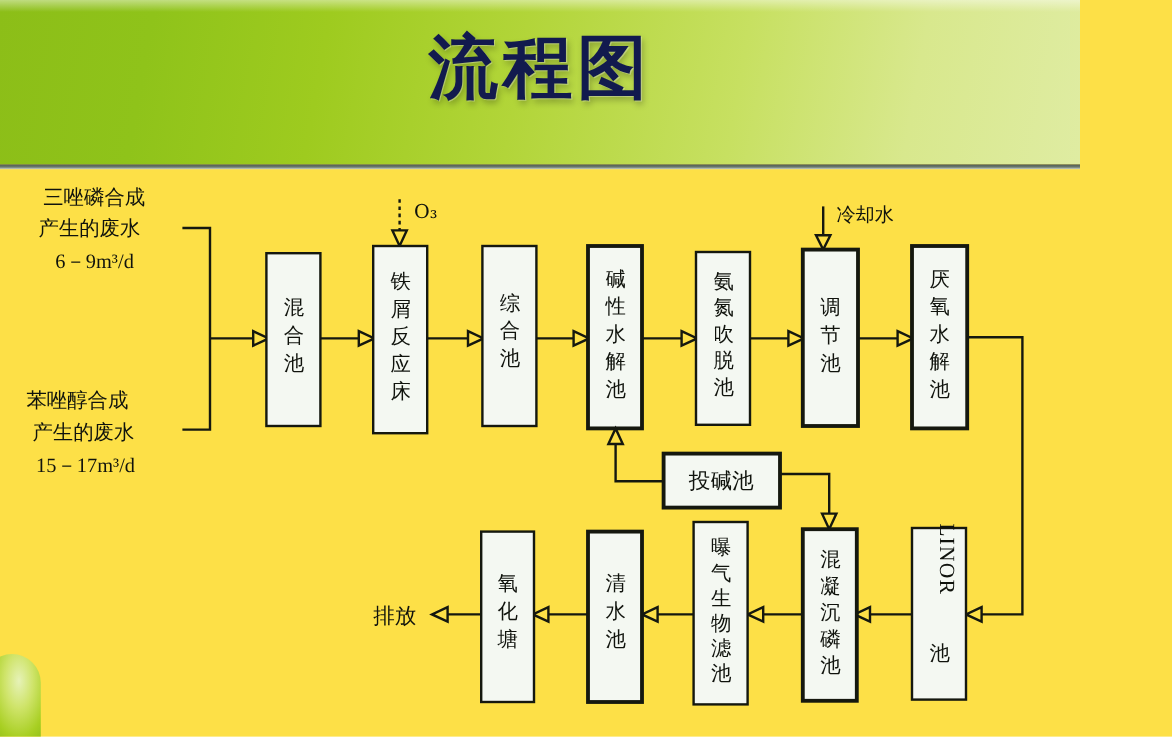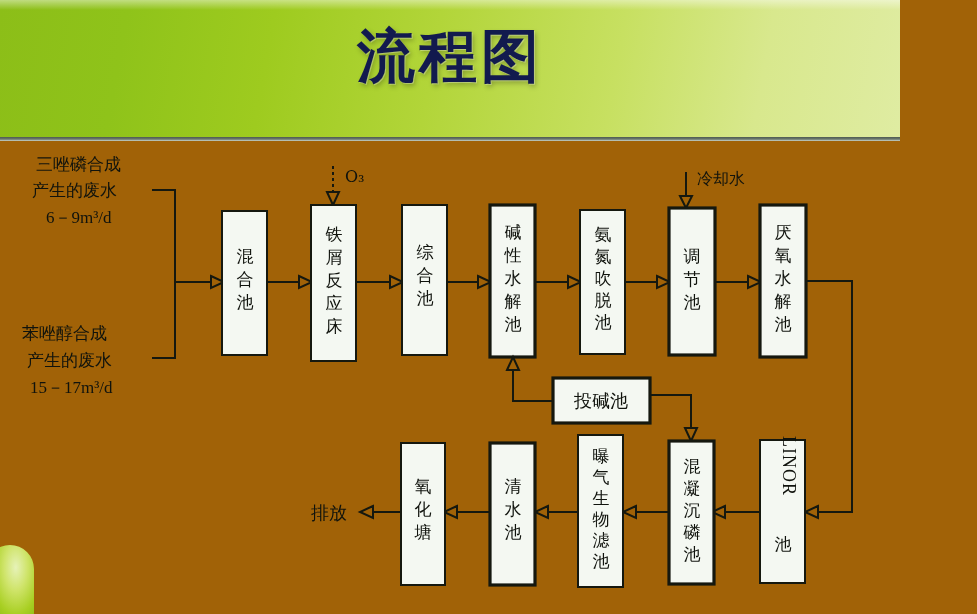--- a/index.html
+++ b/index.html
@@ -4,21 +4,21 @@
 <style>
   html, body {
     margin: 0;
     padding: 0;
     background: #ffffff;
   }
   #page {
     position: relative;
     width: 977px;
     height: 614px;
-    background: #a16207;
+    background: #fde047;
     overflow: hidden;
     font-family: "Liberation Serif", "DejaVu Serif", serif;
   }
 
   
   #banner {
     position: absolute;
     left: 0;
     top: 0;
     width: 900px;

